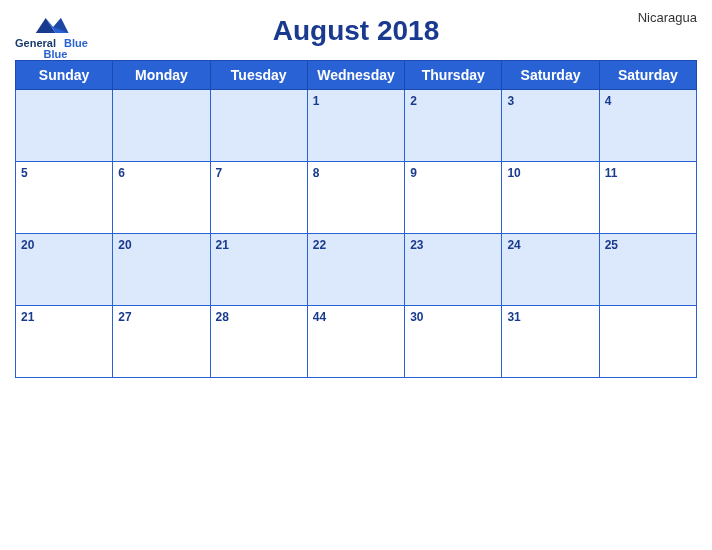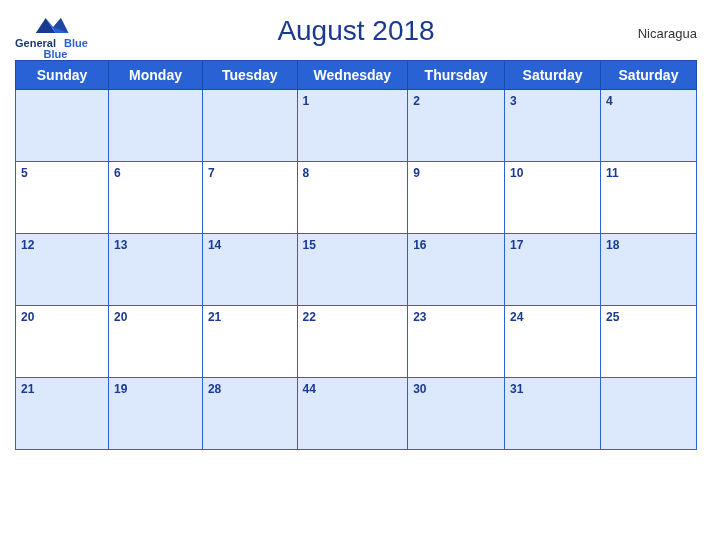--- a/index.html
+++ b/index.html
@@ -48,40 +48,40 @@
       line-height: 1;
       margin-left: 8px;
     }
     .logo-icon {
       width: 38px;
       height: 28px;
     }
     .calendar-title {
       font-size: 28px;
       color: #1a3a8f;
-      font-weight: normal;
+      font-weight: bold;
       text-align: right;
     }
     .country-label {
       position: absolute;
       right: 0;
-      top: 16px;
+      top: 0;
       font-size: 13px;
       color: #333;
     }
     .calendar-table {
       width: 100%;
       border-collapse: collapse;
       border: 1.5px solid #2962d4;
     }
     .calendar-table thead tr th {
       background-color: #2962d4;
       color: #fff;
       text-align: center;
-      padding: 6px 16px;
+      padding: 6px 8px;
       font-size: 14px;
       font-weight: 600;
       border: 1px solid #1a4ab0;
     }
     .calendar-table tbody tr td {
       width: calc(100% / 7);
       height: 72px;
       vertical-align: top;
       padding: 4px 5px;
       border: 1px solid #2962d4;
@@ -151,40 +151,31 @@
         <tr>
           <td><span class="day-num">5</span></td>
           <td><span class="day-num">6</span></td>
           <td><span class="day-num">7</span></td>
           <td><span class="day-num">8</span></td>
           <td><span class="day-num">9</span></td>
           <td><span class="day-num">10</span></td>
           <td><span class="day-num">11</span></td>
         </tr>
         <tr>
-          <td><span class="day-num">12</span></td>
-          <td><span class="day-num">13</span></td>
-          <td><span class="day-num">14</span></td>
-          <td><span class="day-num">15</span></td>
-          <td><span class="day-num">16</span></td>
-          <td><span class="day-num">17</span></td>
-          <td><span class="day-num">18</span></td>
-        </tr>
-        <tr>
           <td><span class="day-num">20</span></td>
           <td><span class="day-num">20</span></td>
           <td><span class="day-num">21</span></td>
           <td><span class="day-num">22</span></td>
           <td><span class="day-num">23</span></td>
           <td><span class="day-num">24</span></td>
           <td><span class="day-num">25</span></td>
         </tr>
         <tr>
           <td><span class="day-num">21</span></td>
-          <td><span class="day-num">19</span></td>
+          <td><span class="day-num">27</span></td>
           <td><span class="day-num">28</span></td>
           <td><span class="day-num">44</span></td>
           <td><span class="day-num">30</span></td>
           <td><span class="day-num">31</span></td>
           <td class="empty-cell"></td>
         </tr>
       </tbody>
   </table>
 </div>
 

